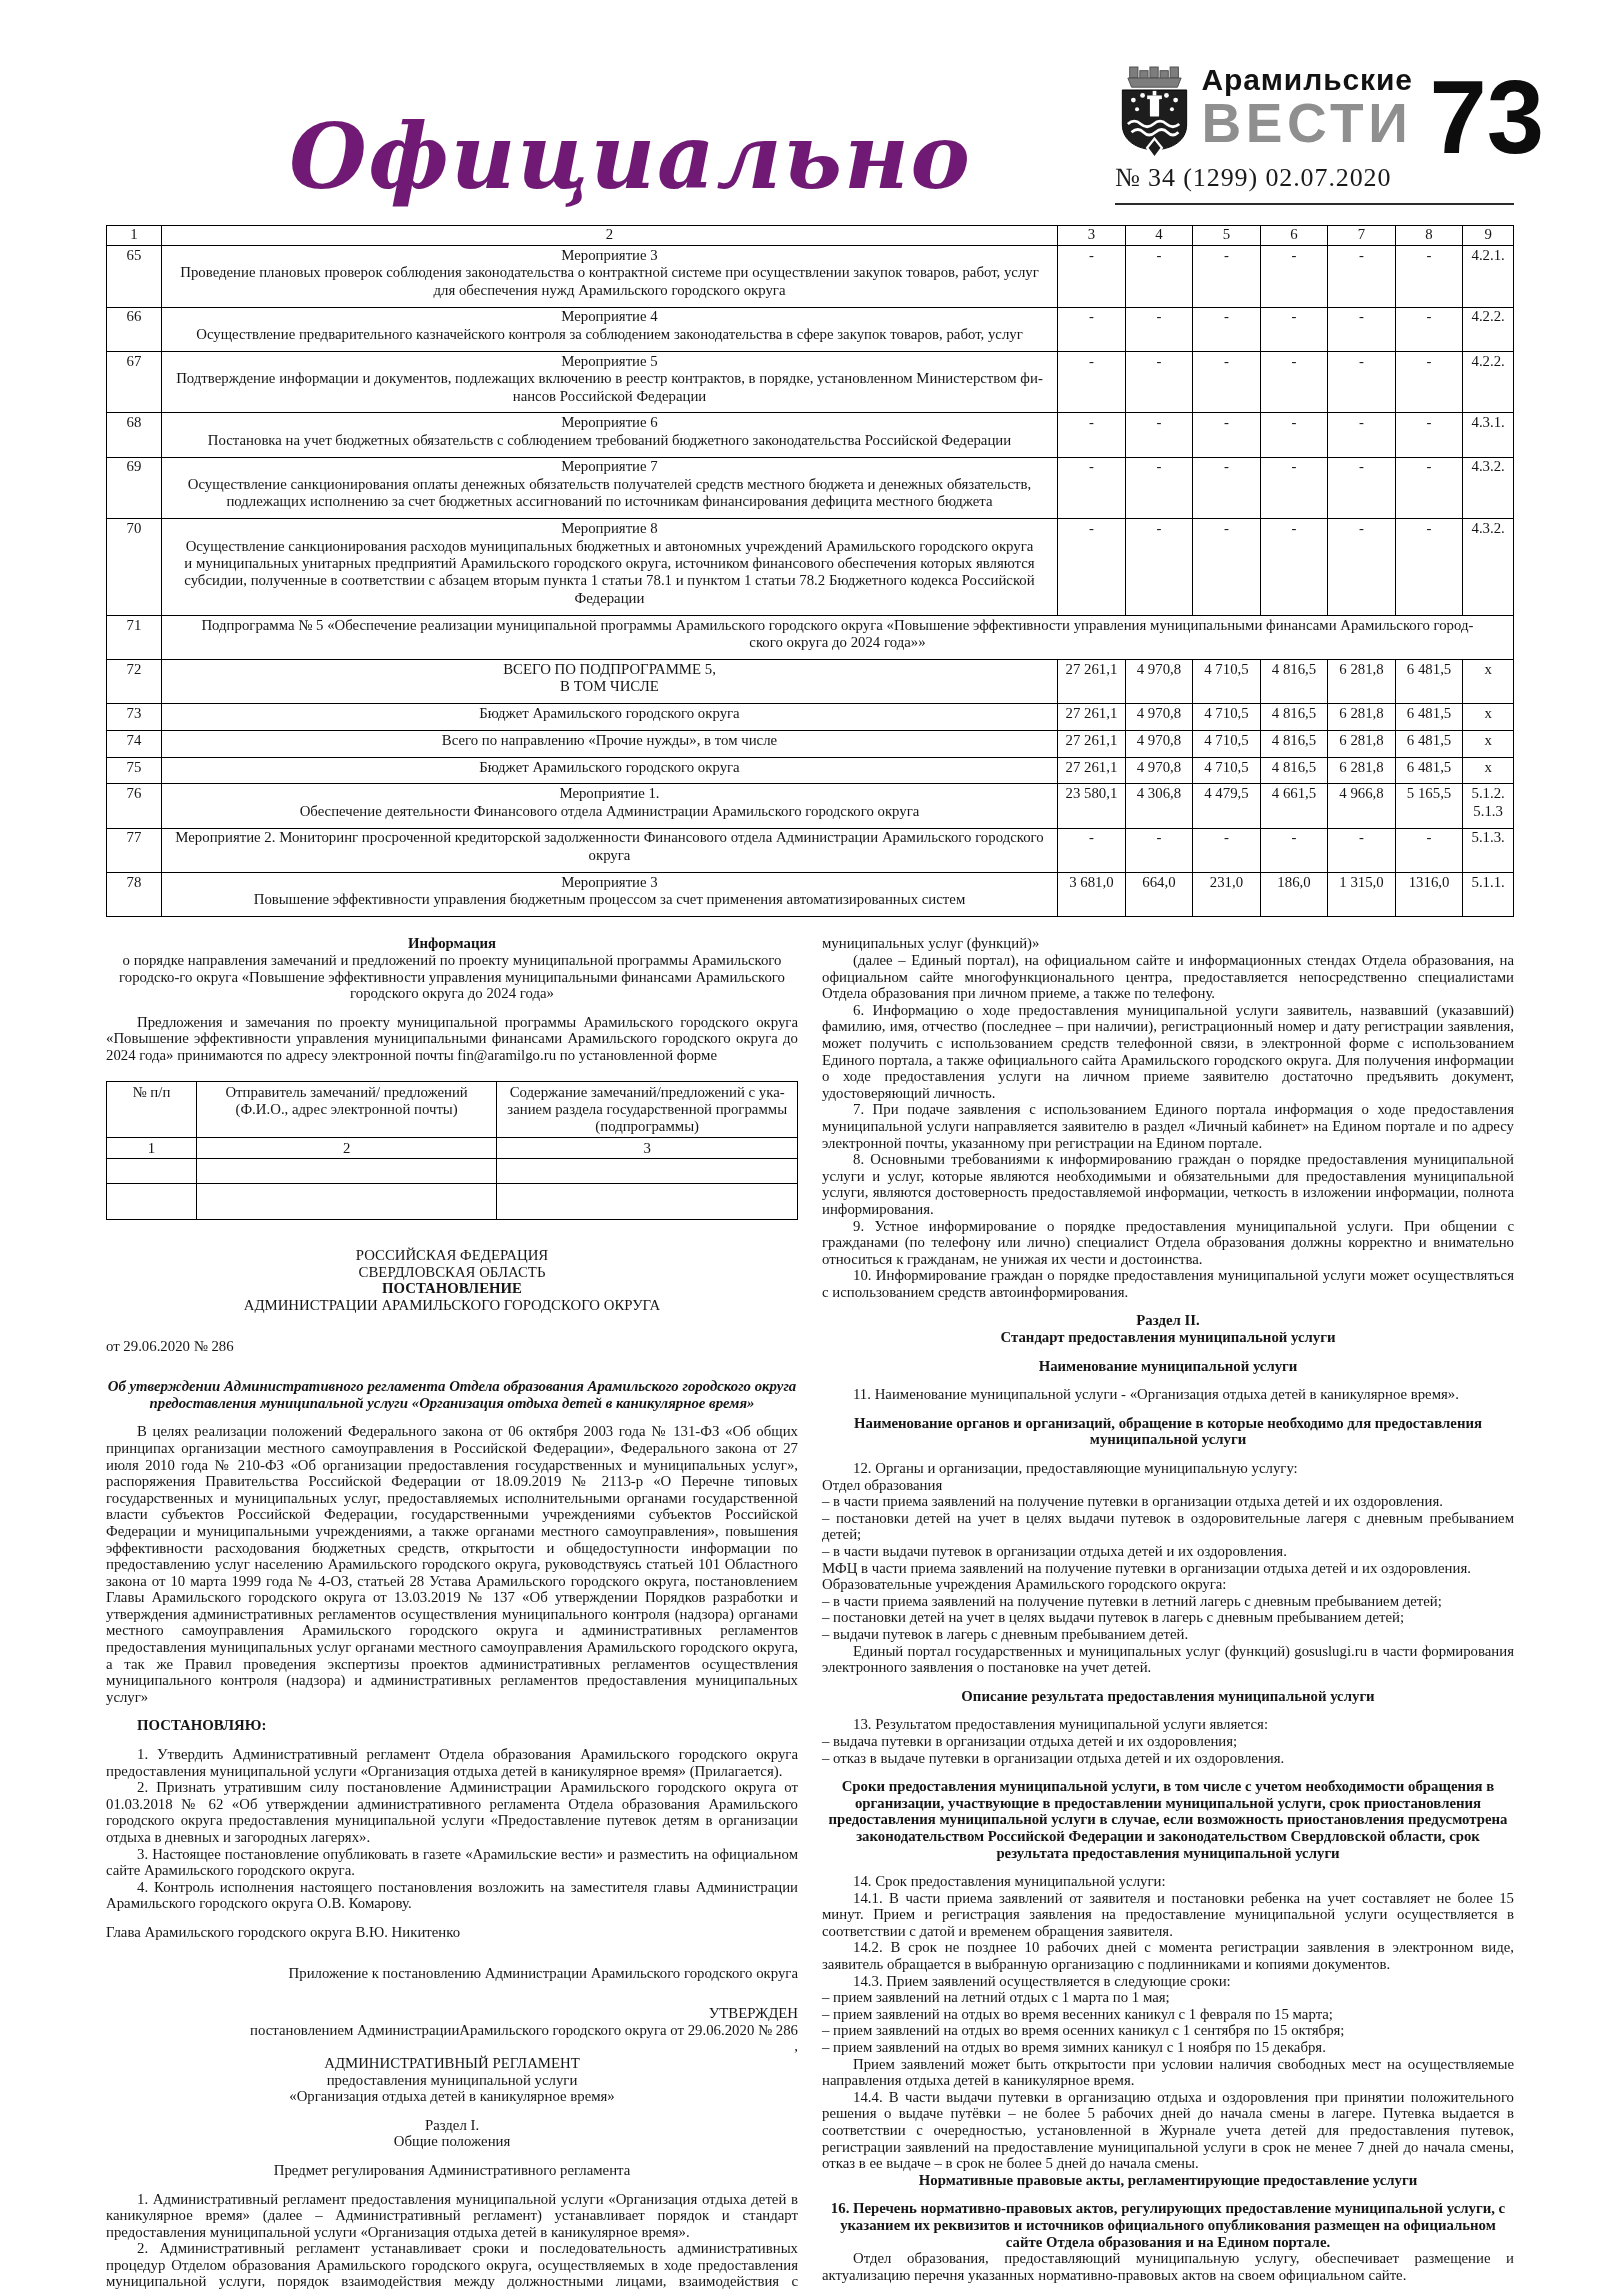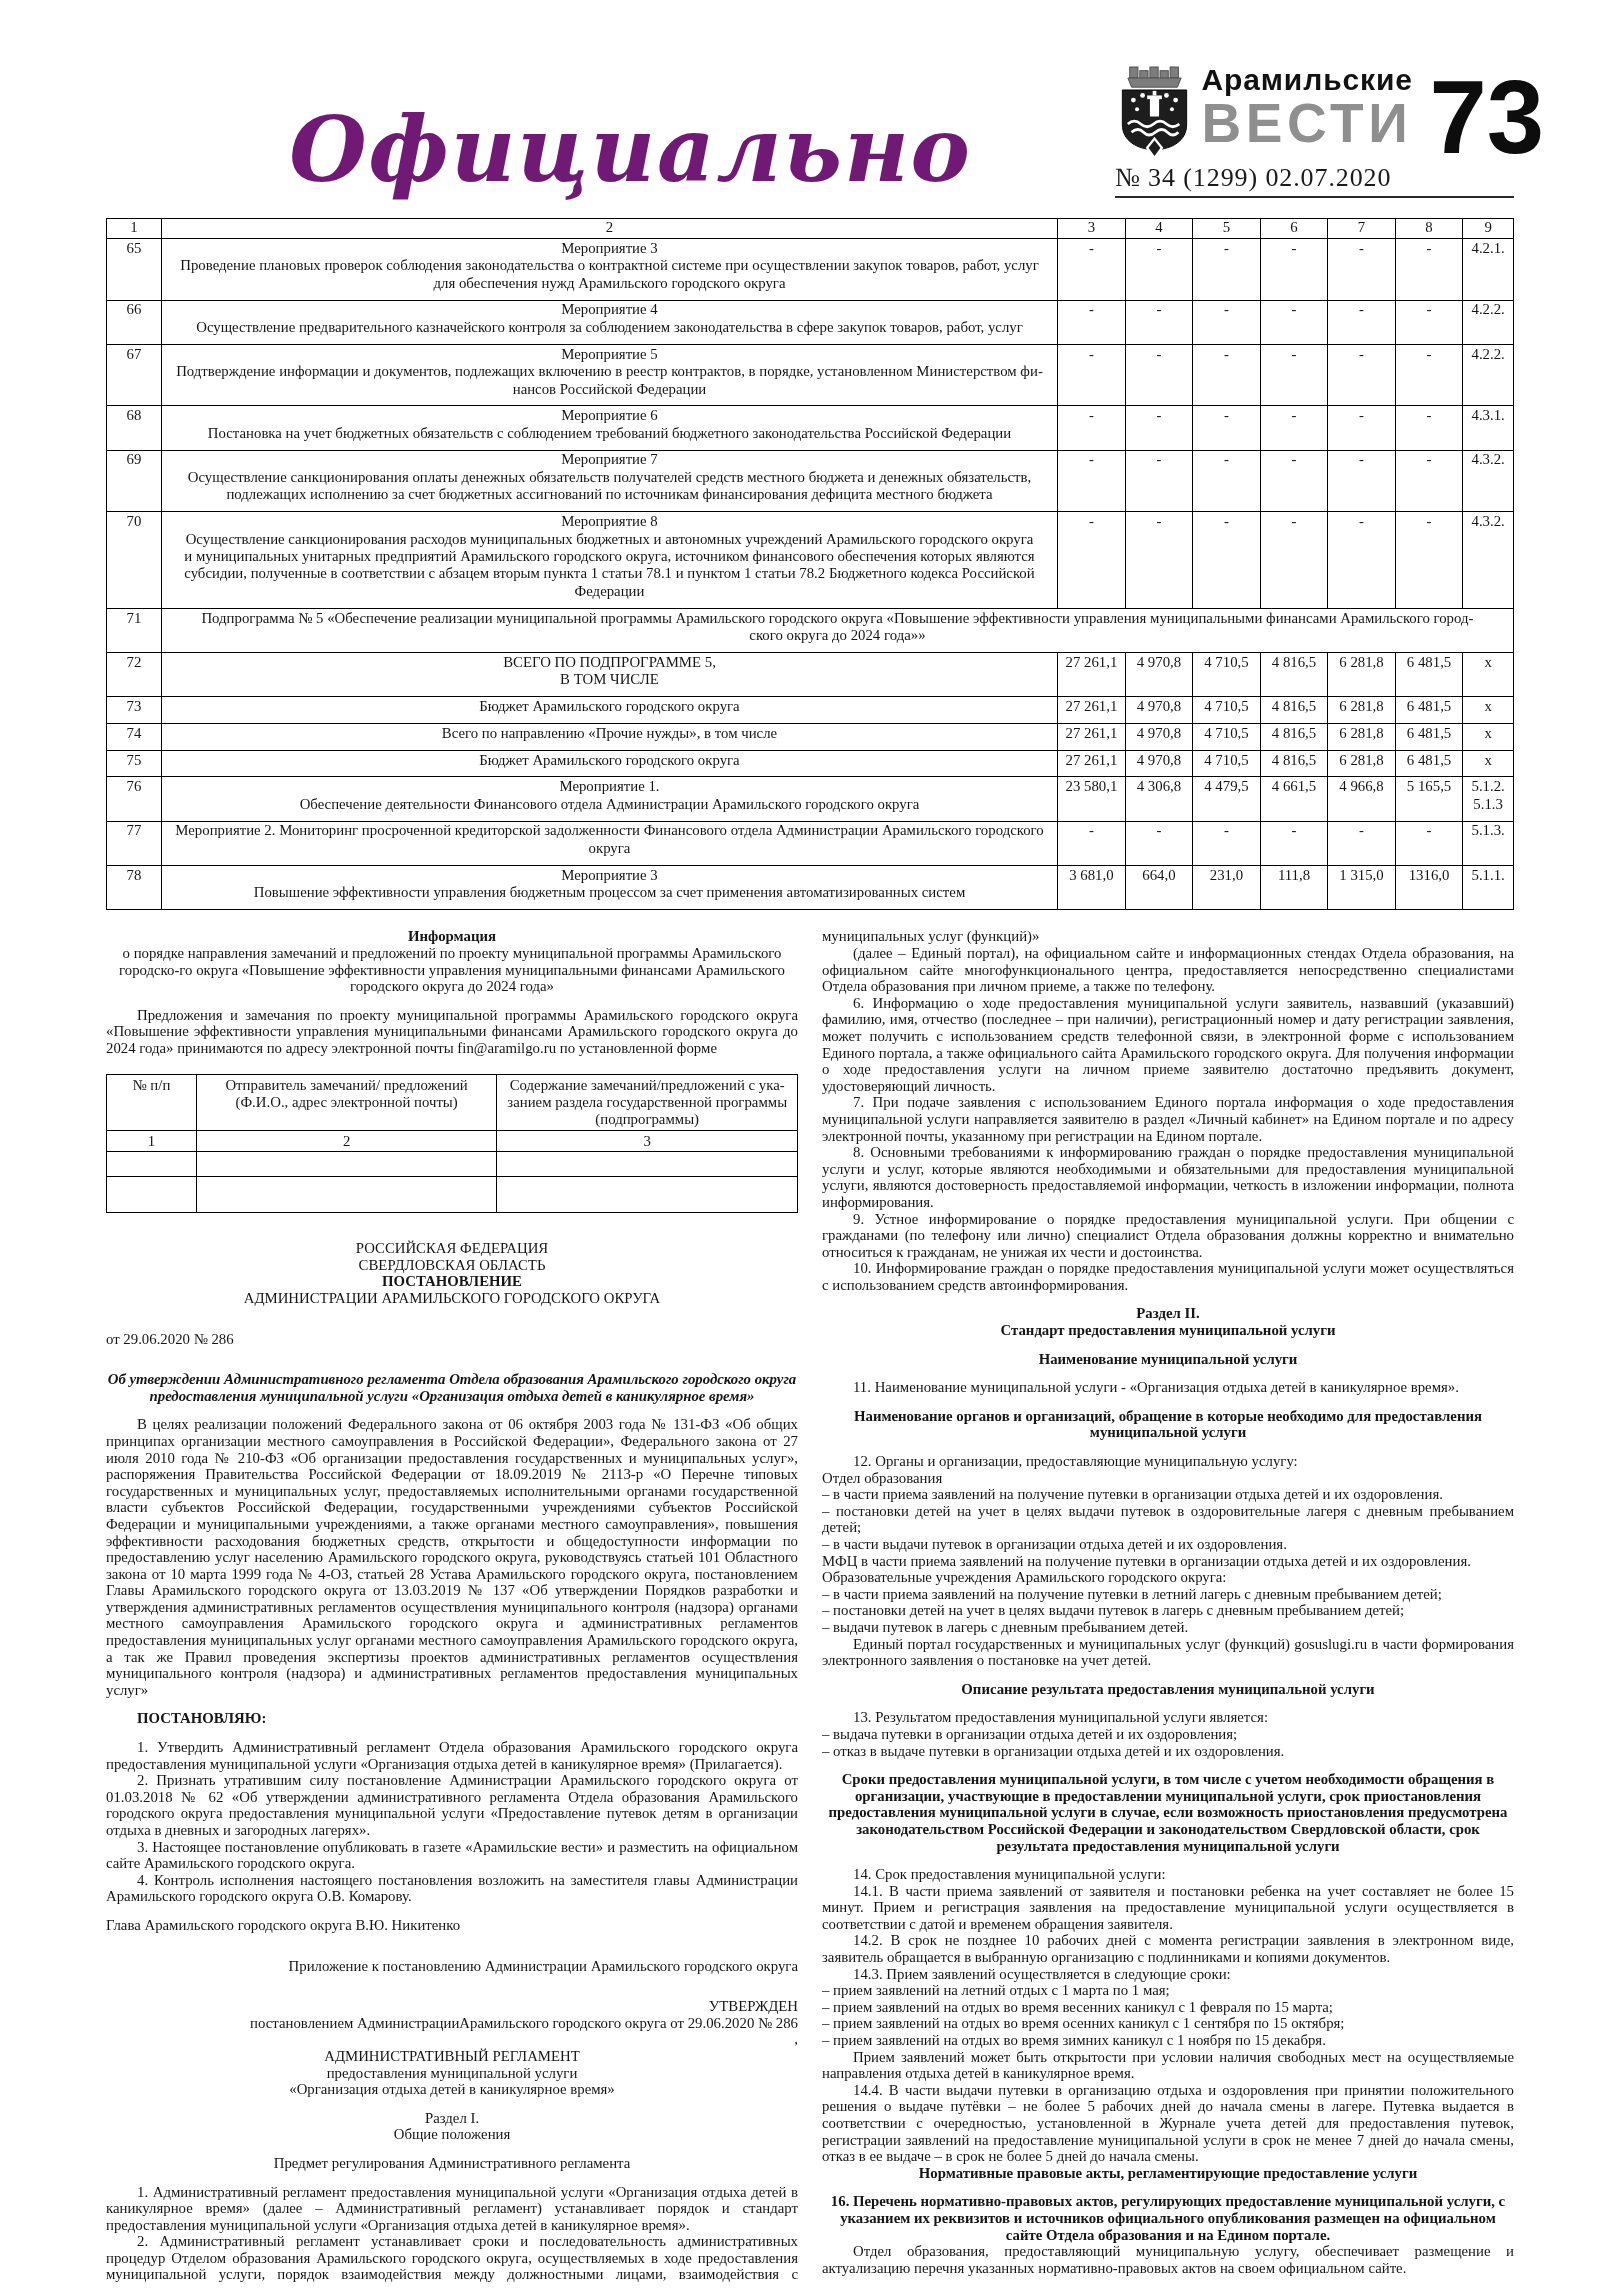--- a/index.html
+++ b/index.html
@@ -8,21 +8,21 @@
     box-sizing:border-box;padding:65px 105px 22px 106px;
     font-family:"Liberation Serif",serif;color:#151515;overflow:hidden;
   }
   
   .masthead{display:flex;align-items:flex-end;}
   .title-wrap{flex:1;display:flex;justify-content:center;align-items:flex-end;padding-bottom:3.7px;}
   .section-title{
     font-family:"DejaVu Serif",serif;font-style:italic;font-weight:bold;
     font-size:89px;line-height:1;letter-spacing:1.8px;color:#701a75;white-space:nowrap;margin-left:40px;
   }
-  .brand-box{width:399px;border-bottom:2.8px solid #2a2a2a;padding-bottom:3px;display:flex;align-items:flex-start;}
+  .brand-box{width:399px;border-bottom:2.8px solid #2a2a2a;padding-bottom:10px;display:flex;align-items:flex-start;}
   .brand-left{display:flex;flex-direction:column;}
   .brand-row{display:flex;align-items:flex-start;}
   .coat{width:79px;height:94px;flex:0 0 auto;}
   .brand-names{margin-left:7.4px;display:flex;flex-direction:column;}
   .brand-top{font-family:"Liberation Sans",sans-serif;font-weight:bold;font-size:30px;line-height:1;color:#121212;letter-spacing:0.9px;}
   .brand-bottom{font-family:"Liberation Sans",sans-serif;font-weight:bold;font-size:55px;line-height:.95;color:#8f8f8f;letter-spacing:4.6px;margin-top:1.8px;}
   .issue-line{font-family:"Liberation Serif",serif;font-size:26px;color:#1a1a1a;margin-top:3.7px;letter-spacing:0.9px;white-space:nowrap;}
   .page-number{font-family:"Liberation Sans",sans-serif;font-weight:bold;font-size:103px;line-height:.85;color:#0d0d0d;margin-left:16.6px;margin-top:9.2px;}
   
   .ptable{width:100%;border-collapse:collapse;margin-top:20px;font-size:14.8px;line-height:1.18;}
@@ -287,21 +287,21 @@
           <td class="val">-</td>
           <td class="ref">5.1.3.</td>
         </tr>
         <tr>
           <td class="num">78</td>
           <td class="txt">Мероприятие 3
 Повышение эффективности управления бюджетным процессом за счет применения автоматизированных систем</td>
           <td class="val">3 681,0</td>
           <td class="val">664,0</td>
           <td class="val">231,0</td>
-          <td class="val">111,8</td>
+          <td class="val">186,0</td>
           <td class="val">1 315,0</td>
           <td class="val">1316,0</td>
           <td class="ref">5.1.1.</td>
         </tr>
       </tbody>
   </table>
 
   <div class="columns">
     <div class="col" id="left-col">
         <div class="blk cb">Информация</div>

